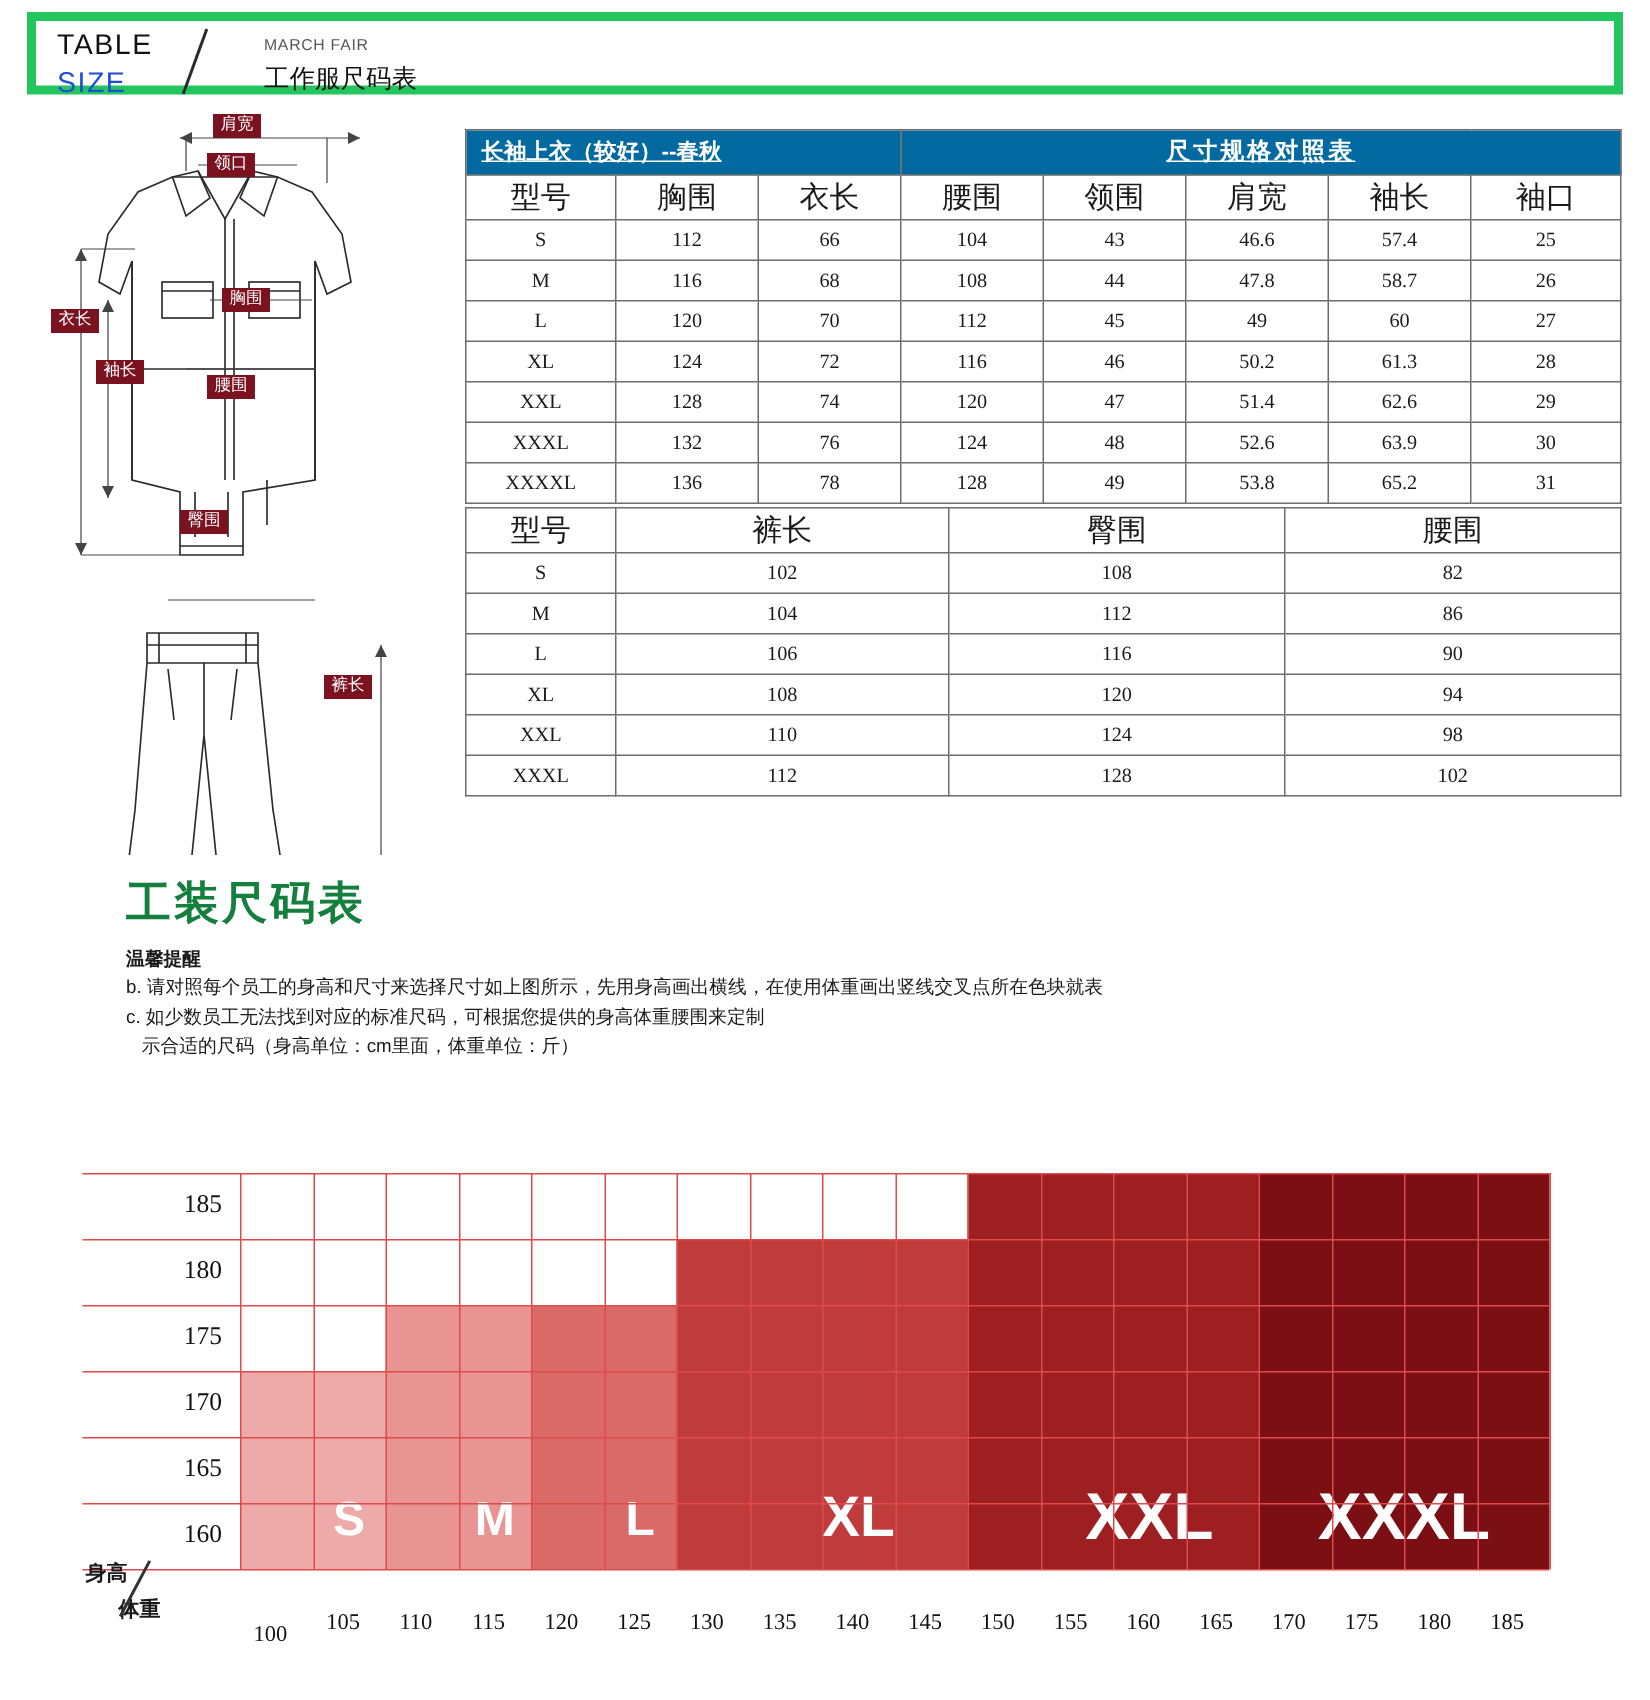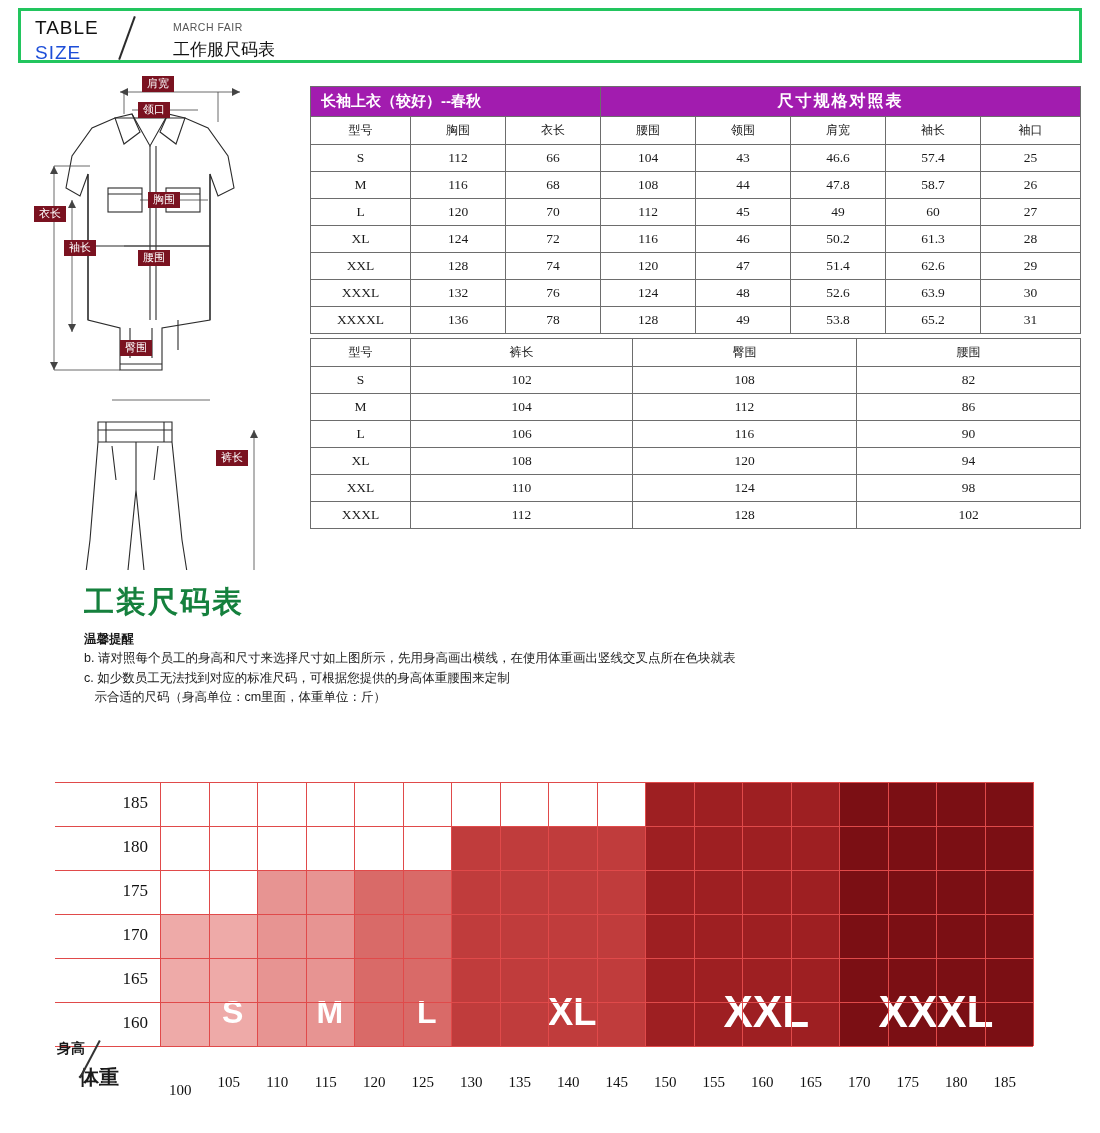--- a/index.html
+++ b/index.html
@@ -9,21 +9,21 @@
     background: #ffffff;
     font-family: "Liberation Sans", sans-serif;
     color: #1a1a1a;
     position: relative;
     overflow: hidden;
   }
 
   
   #header {
     position:absolute; left:18px; top:8px; width:1064px; height:55px;
-    border:3px solid #22c55e;
+    border:6px solid #22c55e;
   }
   #header-inner { position:relative; width:100%; height:100%; }
   .hdr-table { position:absolute; left:14px; top:6px; font-size:19px; letter-spacing:1px; color:#111; }
   .hdr-size  { position:absolute; left:14px; top:31px; font-size:19px; letter-spacing:1px; color:#1d4ed8; }
   .hdr-slash { position:absolute; left:105px; top:4px; width:2px; height:46px; background:#2b2b2b;
                transform: rotate(20deg); transform-origin: center; }
   .hdr-en { position:absolute; left:152px; top:10px; font-size:10.5px; color:#555; letter-spacing:.5px; }
   .hdr-cn { position:absolute; left:152px; top:27px; font-size:17px; color:#111; }
 
   
@@ -31,45 +31,45 @@
 
   .tag {
     position:absolute; background:#7a1220; color:#fff; font-size:11px;
     padding:2px 5px 3px 5px; white-space:nowrap; line-height:1;
   }
 
   
   .tbl { position:absolute; border-collapse:collapse; table-layout:fixed; background:#fff; }
   .tbl td, .tbl th { border:1px solid #6d6d6d; text-align:center; font-size:13.5px; color:#1a1a1a;
                      font-family:"Liberation Serif", serif; }
-  .band td { background:#a21caf; color:#ffffff; border:1px solid #6d6d6d; height:30px; }
+  .band td { background:#0369a1; color:#ffffff; border:1px solid #6d6d6d; height:30px;text-decoration:underline; }
   .band .band-left { text-align:left; padding-left:10px; font-size:15px; font-weight:bold; font-family:"Liberation Sans", sans-serif; }
   .band .band-mid  { text-align:center; font-size:16px; font-weight:bold; font-family:"Liberation Sans", sans-serif; letter-spacing:2px; }
-  .hdr-row td { height:28px; font-size:12px; font-family:Liberation Sans, sans-serif; }
+  .hdr-row td { height:28px; font-size:20px; font-family:Liberation Sans, sans-serif; }
   .data-row td { height:27px; }
 
   #table1 { left:310px; top:86px; width:770px; }
   #table2 { left:310px; top:338px; width:770px; }
 
   
   #big-title { position:absolute; left:84px; top:582px; font-size:30px; color:#15803d; font-weight:bold; letter-spacing:2px; }
   #notes { position:absolute; left:84px; top:630px; width:800px; font-size:12.5px; color:#1a1a1a; line-height:1.55; }
   #notes .n-title { font-weight:bold; }
 
   
   #matrix { position:absolute; left:55px; top:782px; }
   #matrix .grid { position:relative; border:0; }
   .cell { position:absolute; }
   .gl { position:absolute; background:#e04a4a; }
   .ylabel { position:absolute; text-align:right; font-size:17px; color:#111; font-family:"Liberation Serif", serif; }
   .xlabel { position:absolute; text-align:center; font-size:15px; color:#111; font-family:"Liberation Serif", serif; }
   .sizelab { position:absolute; color:#fff; font-weight:bold; font-family:"Liberation Sans", sans-serif; }
   .axis-corner { position:absolute; }
   .axis-corner .ax-h { position:absolute; left:2px; top:-2px; font-size:14px; font-weight:bold; }
-  .axis-corner .ax-w { position:absolute; left:24px; top:22px; font-size:20px; font-weight:bold; }
+  .axis-corner .ax-w { position:absolute; left:24px; top:22px; font-size:14px; font-weight:bold; }
   .axis-corner .ax-slash { position:absolute; left:34px; top:-4px; width:1.5px; height:42px; background:#333; transform:rotate(28deg); }
 </style>
 </head>
 <body>
 
 <div id="header">
   <div id="header-inner">
     <div class="hdr-table">TABLE</div>
     <div class="hdr-size">SIZE</div>
     <div class="hdr-slash"></div>

